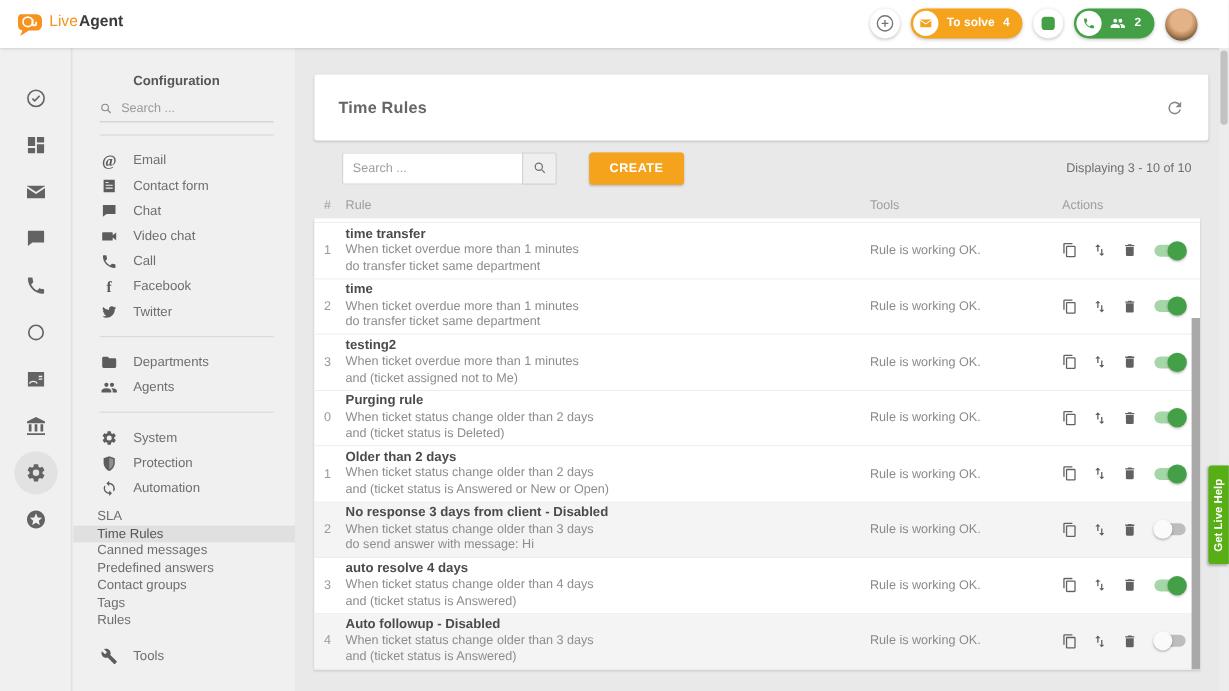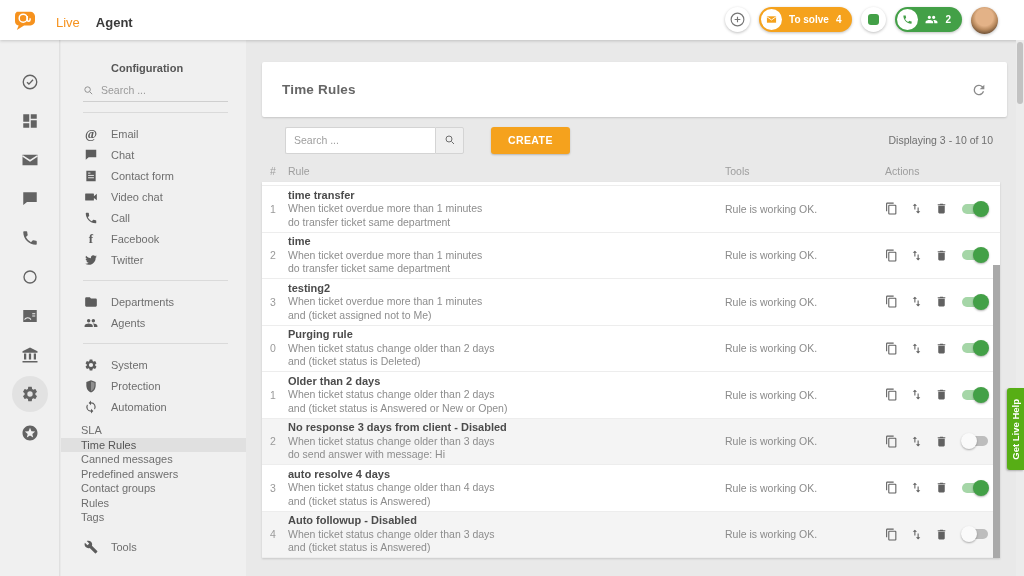--- a/index.html
+++ b/index.html
@@ -1,21 +1,21 @@
 <!DOCTYPE html>
 <html><head>
 <meta charset="utf-8">
 <style>
   * { margin:0; padding:0; box-sizing:border-box; }
   html,body { width:1024px; height:576px; overflow:hidden; font-family:"Liberation Sans", sans-serif; background:#e9e9e9; }
 
   
   .topbar { position:absolute; left:0; top:0; width:1024px; height:40px; background:#fff;
             box-shadow:0 1px 3px rgba(0,0,0,.18); z-index:40; display:flex; align-items:center; justify-content:space-between; }
-  .brand { display:flex; align-items:flex-end; gap:20px; padding-left:14px; }
+  .brand { display:flex; align-items:flex-start; gap:5px; padding-left:14px; }
   .brand-bubble { width:22px; height:20px; }
   .brand-live { color:#f6921e; font-size:13px; font-weight:400; }
   .brand-agent { color:#3a3a3a; font-size:13px; font-weight:bold; margin-left:-4px; }
   .topbar-right { display:flex; align-items:flex-start; gap:9px; padding-right:26px; }
   .circle-btn { width:25px; height:25px; border-radius:50%; background:#fff; box-shadow:0 1px 3px rgba(0,0,0,.25);
                 display:flex; align-items:center; justify-content:center; color:#757575; }
   .pill { height:25px; border-radius:13px; display:flex; align-items:center; box-shadow:0 1px 3px rgba(0,0,0,.25);
           color:#fff; font-size:10px; font-weight:bold; padding-right:11px; gap:7px; }
   .pill.orange { background:#f5a21d; }
   .pill.green  { background:#43a047; }
@@ -218,30 +218,30 @@
     <input type="text" placeholder="Search ..." style="">
   </div>
   <div class="sb-div"></div>
 
   <div class="side-item">
       <span class="fb-glyph">@</span>
       <span class="lbl">Email</span>
     </div>
   <div class="side-item">
       <svg viewBox="0 0 24 24" fill="currentColor">
-        <path d="M3 3h18v13H8l-5 4z"></path>
-      </svg>
-      <span class="lbl">Chat</span>
-    </div>
-  <div class="side-item">
-      <svg viewBox="0 0 24 24" fill="currentColor">
         <path d="M4 3h16v18H4z"></path>
         <path d="M7 7h4M7 11h10M7 15h10" stroke="#f0f0f0" stroke-width="1.6"></path>
       </svg>
       <span class="lbl">Contact form</span>
+    </div>
+  <div class="side-item">
+      <svg viewBox="0 0 24 24" fill="currentColor">
+        <path d="M3 3h18v13H8l-5 4z"></path>
+      </svg>
+      <span class="lbl">Chat</span>
     </div>
   <div class="side-item">
       <svg viewBox="0 0 24 24" fill="currentColor">
         <path d="M17 10.5V7a1 1 0 0 0-1-1H3a1 1 0 0 0-1 1v10a1 1 0 0 0 1 1h13a1 1 0 0 0 1-1v-3.5l5 4v-11l-5 4z"></path>
       </svg>
       <span class="lbl">Video chat</span>
     </div>
   <div class="side-item">
       <svg viewBox="0 0 24 24" fill="currentColor">
         <path d="M6.6 10.8c1.5 2.9 3.8 5.2 6.7 6.7l2.2-2.2c.3-.3.7-.4 1-.2 1.1.4 2.3.6 3.5.6.6 0 1 .4 1 1V20c0 .6-.4 1-1 1C10.6 21 3 13.4 3 4c0-.6.4-1 1-1h3.3c.6 0 1 .4 1 1 0 1.2.2 2.4.6 3.5.1.3 0 .7-.2 1l-2.1 2.3z"></path>
@@ -295,22 +295,22 @@
       </svg>
       <span class="lbl">Automation</span>
     </div>
 
   <div class="sb-gap"></div>
   <div class="side-sub">SLA</div>
   <div class="side-sub selected">Time Rules</div>
   <div class="side-sub">Canned messages</div>
   <div class="side-sub">Predefined answers</div>
   <div class="side-sub">Contact groups</div>
+  <div class="side-sub">Tags</div>
   <div class="side-sub">Rules</div>
-  <div class="side-sub">Tags</div>
 
   <div class="sb-gap"></div>
     <div class="sb-gap"></div>
   <div class="side-item">
       <svg viewBox="0 0 24 24" fill="currentColor">
         <path d="M22.7 19l-9.1-9.1c.9-2.3.4-5-1.5-6.9-2-2-5-2.4-7.4-1.3L9 6 6 9 1.6 4.7C.4 7.1.9 10.1 2.9 12.1c1.9 1.9 4.6 2.4 6.9 1.5l9.1 9.1c.4.4 1 .4 1.4 0l2.3-2.3c.5-.4.5-1.1.1-1.4z"></path>
       </svg>
       <span class="lbl">Tools</span>
     </div>
 </div>

